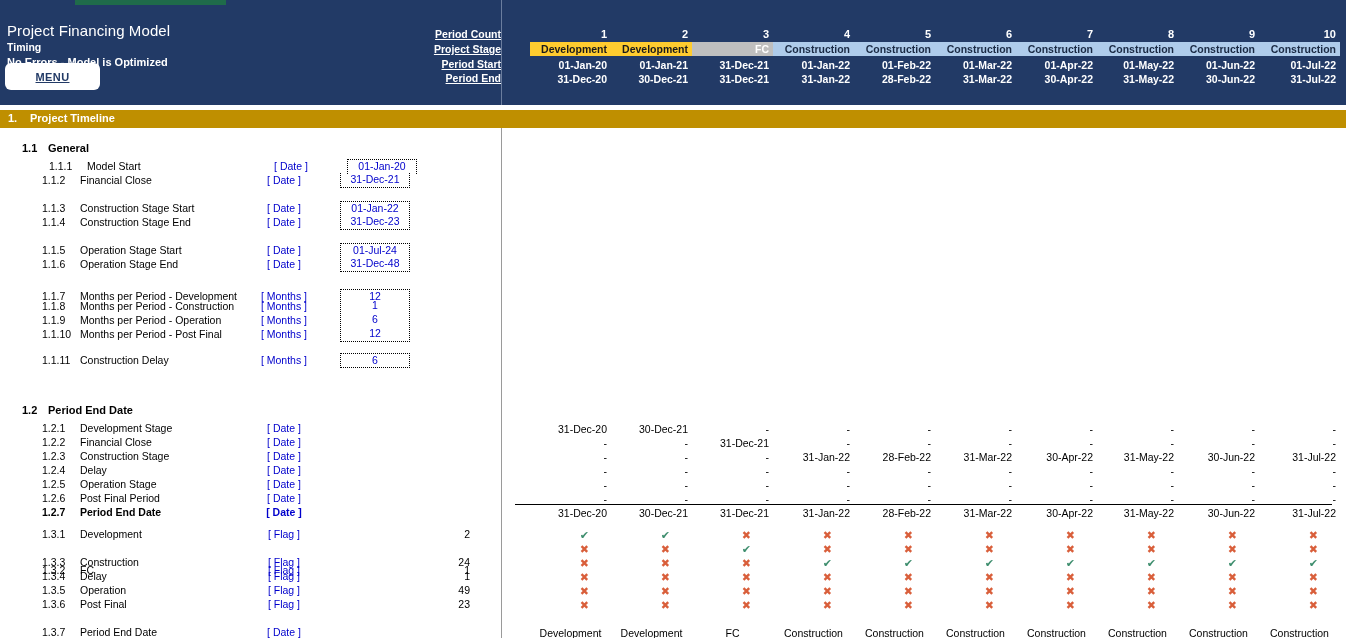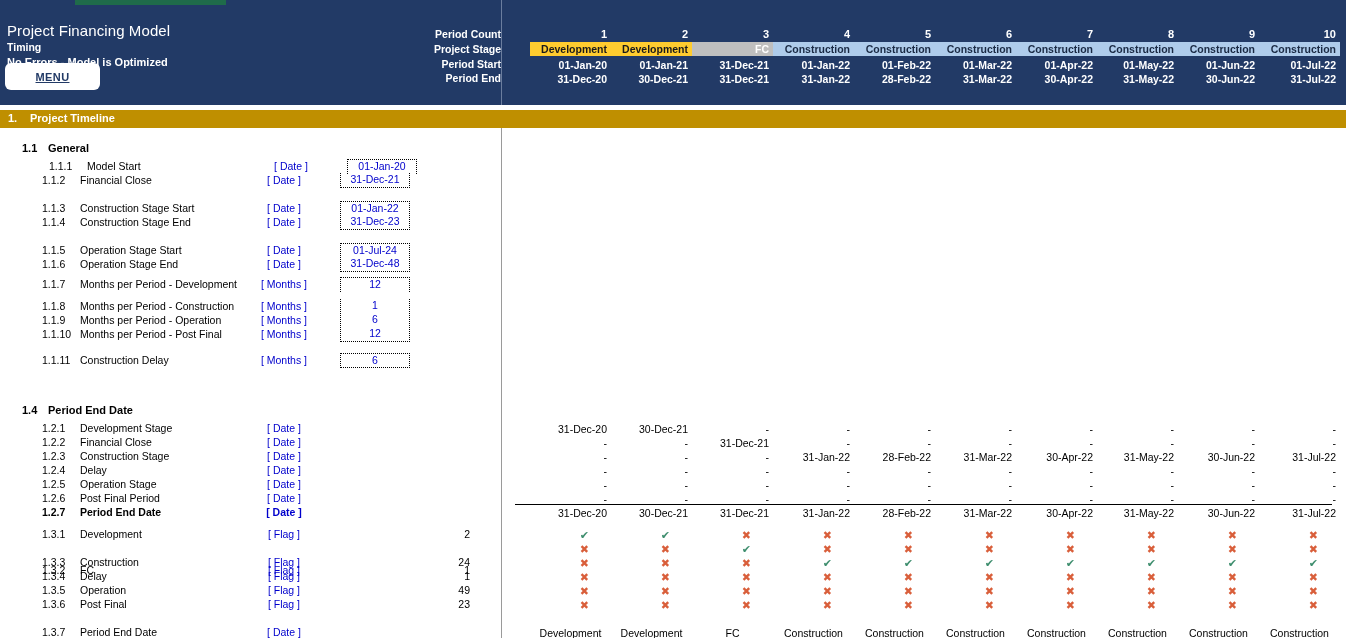--- a/index.html
+++ b/index.html
@@ -52,21 +52,21 @@
     text-decoration: underline; letter-spacing: .4px; text-align: center;
   }
 
   
   .banner-labels {
     position: absolute; left: 300px; top: 27px;
     width: 201px; text-align: right;
   }
   .banner-labels div {
     color: #ffffff; font-size: 10.5px; font-weight: 700;
-    line-height: 14.8px; white-space: nowrap;
+    line-height: 14.8px; white-space: nowrap; text-decoration: underline;
   }
 
   
   .period-wrap {
     position: absolute; left: 501px; top: 0;
     width: 845px; height: 105px;
   }
   .pcol {
     position: absolute; top: 0; width: 81px; height: 105px;
   }
@@ -308,21 +308,21 @@
         <div class="it-label">Operation Stage Start</div>
         <div class="it-unit">[ Date ]</div>
         <div class="inbox first">01-Jul-24</div>
       </div>
       <div class="row" style="top: 130px;">
         <div class="it-num">1.1.6</div>
         <div class="it-label">Operation Stage End</div>
         <div class="it-unit">[ Date ]</div>
         <div class="inbox last">31-Dec-48</div>
       </div>
-      <div class="row" style="top: 150px;">
+      <div class="row" style="top: 162px;">
         <div class="it-num">1.1.7</div>
         <div class="it-label">Months per Period - Development</div>
         <div class="it-unit">[ Months ]</div>
         <div class="inbox first">12</div>
       </div>
       <div class="row" style="top: 172px; padding-left: 28px;">
         <div class="it-num">1.1.8</div>
         <div class="it-label">Months per Period - Construction</div>
         <div class="it-unit">[ Months ]</div>
         <div class="inbox mid">1</div>
@@ -339,21 +339,21 @@
         <div class="it-unit">[ Months ]</div>
         <div class="inbox last">12</div>
       </div>
       <div class="row" style="top: 226px;">
         <div class="it-num">1.1.11</div>
         <div class="it-label">Construction Delay</div>
         <div class="it-unit">[ Months ]</div>
         <div class="inbox">6</div>
       </div>
       <div class="row" style="top: 276px;">
-        <div class="grp-num">1.4</div>
+        <div class="grp-num">1.2</div>
         <div class="grp-label">Period End Date</div>
       </div>
       <div class="row" style="top: 294px;">
         <div class="it-num">1.2.1</div>
         <div class="it-label">Development Stage</div>
         <div class="it-unit">[ Date ]</div>
       </div>
       <div class="row" style="top: 308px;">
         <div class="it-num">1.2.2</div>
         <div class="it-label">Financial Close</div>

